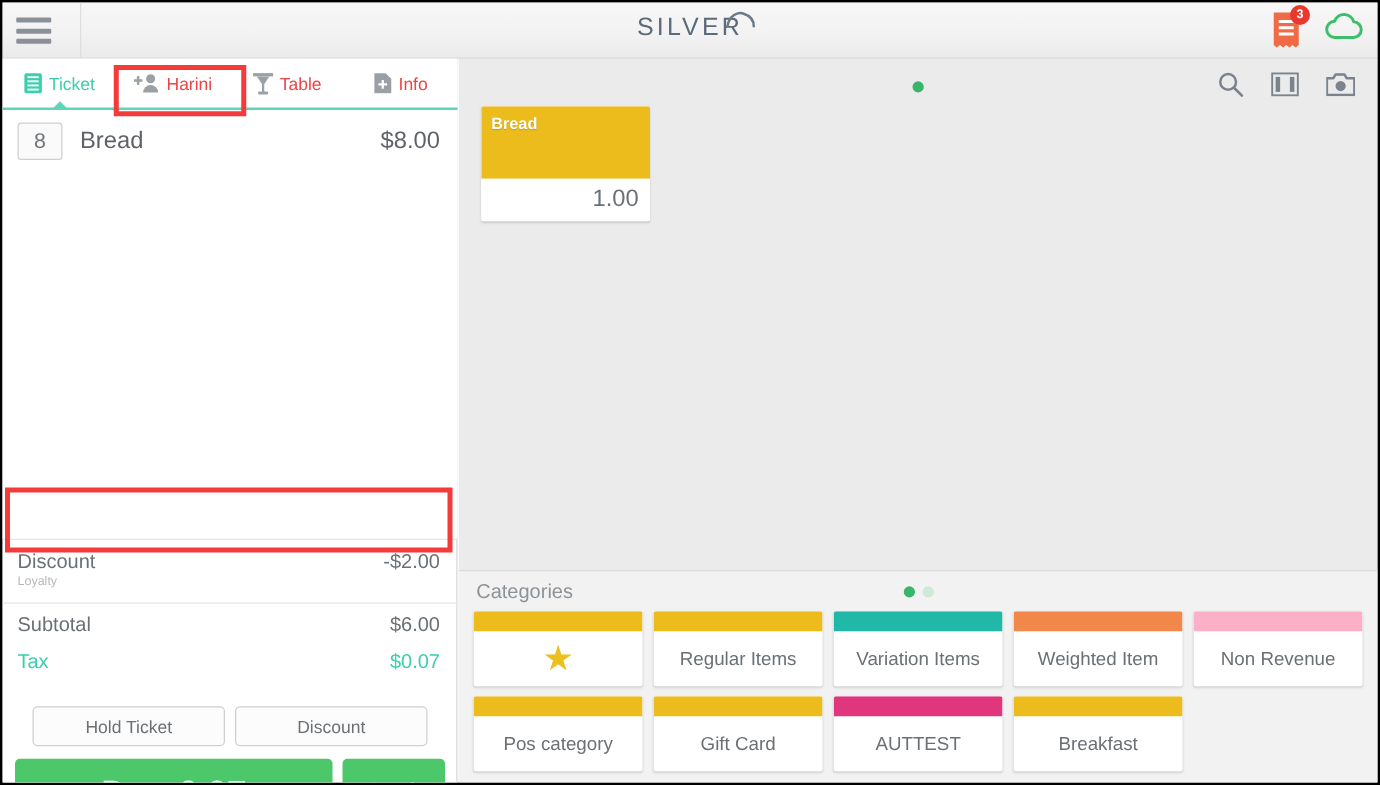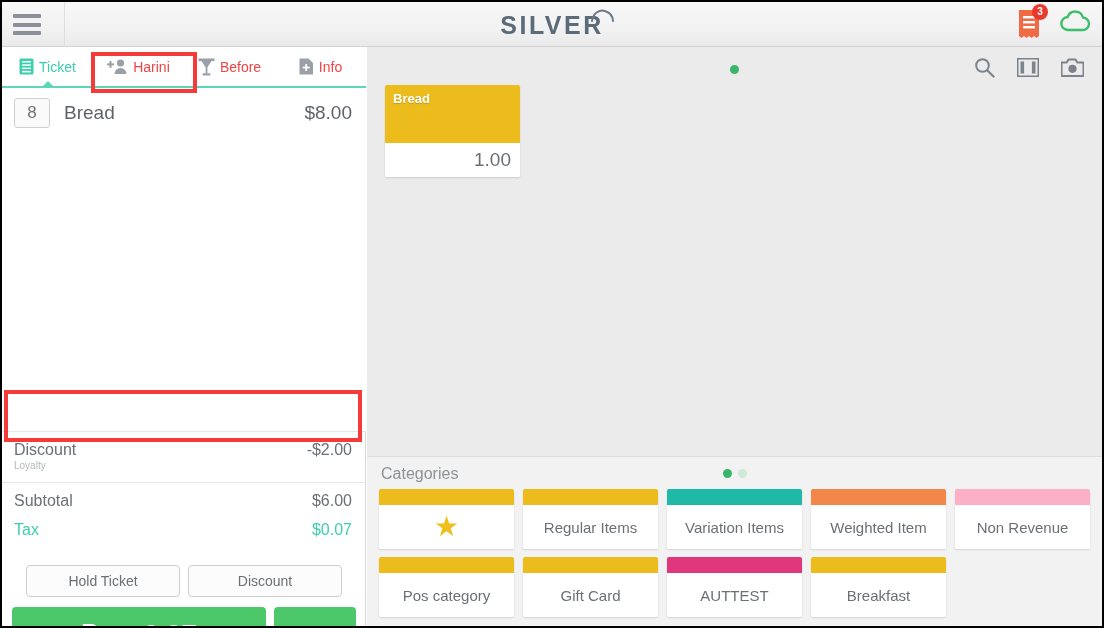--- a/index.html
+++ b/index.html
@@ -54,24 +54,24 @@
   }
   .logo {
     position: absolute;
     left: 0; right: 0; top: 9px;
     text-align: center;
     pointer-events: none;
   }
   .logo-text {
     display: inline-block;
     position: relative;
-    font-size: 25px;
+    font-size: 20px;
     letter-spacing: 2.5px;
     color: #5c6b7a;
-    font-weight: 700;
+    font-weight: 400;
   }
   .logo-swoosh {
     position: absolute;
     right: -12px;
     top: -3px;
     width: 26px;
     height: 16px;
   }
   .header-icons {
     position: absolute;
@@ -457,21 +457,21 @@
 
       <div class="tab">
         <span class="tab-icon">
           <svg width="17" height="18" viewBox="0 0 17 18">
             <rect x="0.5" y="0.5" width="16" height="2.6" fill="#9aa0a6"></rect>
             <path d="M3.5 3.1 L7.4 9 L9.6 9 L13.5 3.1 z" fill="#9aa0a6"></path>
             <rect x="7.6" y="8.5" width="1.8" height="7" fill="#9aa0a6"></rect>
             <rect x="4.5" y="15.2" width="8" height="2.3" rx="1" fill="#9aa0a6"></rect>
           </svg>
         </span>
-        <span>Before</span>
+        <span>Table</span>
       </div>
 
       <div class="tab">
         <span class="tab-icon">
           <svg width="15" height="17" viewBox="0 0 15 17">
             <path d="M0.5 0.5 h9 l4.5 4.5 v11.5 h-13.5 z" fill="#9aa0a6"></path>
             <rect x="6.3" y="6" width="1.8" height="7" fill="#ffffff"></rect>
             <rect x="3.7" y="8.6" width="7" height="1.8" fill="#ffffff"></rect>
           </svg>
         </span>

